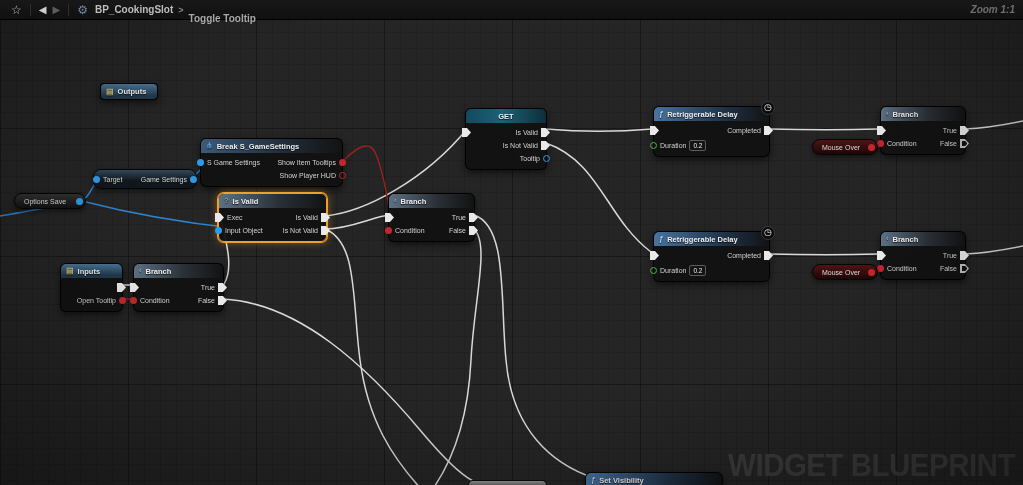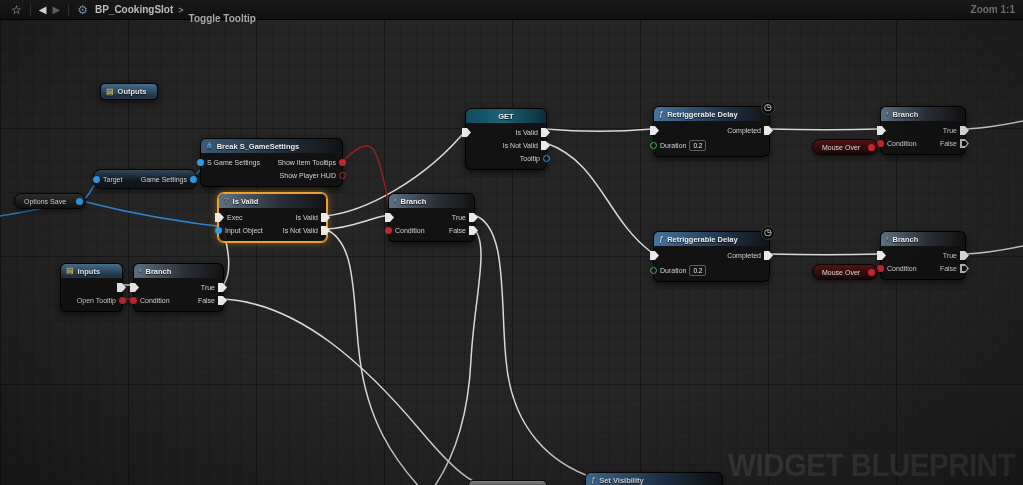--- a/index.html
+++ b/index.html
@@ -22,21 +22,21 @@
     transform:scaleX(.95);transform-origin:right;white-space:nowrap;}
 
   
   .toolbar{position:absolute;left:0;top:0;right:0;height:20px;z-index:5;
     background:linear-gradient(#181818,#101010);border-bottom:1px solid #000;
     display:flex;align-items:center;padding:0 8px;box-sizing:border-box;color:#bdbdbd;}
   .tb-ico{font-size:12px;line-height:18px;margin:0 3px;}
   .tb-sep{width:1px;height:12px;background:#2e2e2e;margin:0 5px;}
   .crumbs{display:flex;align-items:center;gap:5px;font-size:10px;font-weight:bold;margin-left:4px;}
   .crumb-sep{color:#8a8a8a;font-size:9px;}
-  .zoom-label{margin-left:auto;font-size:10px;font-weight:bold;color:#6e6e6e;}
+  .zoom-label{margin-left:auto;font-size:10px;font-weight:bold;color:#6e6e6e;font-style:italic;}
 
   
   .node{position:absolute;z-index:2;background:rgba(17,17,17,.94);
     border:1px solid rgba(0,0,0,.9);border-radius:6px;
     box-shadow:0 3px 7px rgba(0,0,0,.55);color:#d6d6d6;font-size:7px;}
   .node.sel{border-color:#ef9f2e;box-shadow:0 0 0 1px #ef9f2e,0 0 9px rgba(239,159,46,.55);}
   .hd{display:flex;align-items:center;gap:4px;height:14px;padding:0 5px;
     border-radius:5px 5px 0 0;font-size:7.5px;font-weight:bold;color:#efefef;
     text-shadow:0 1px 1px rgba(0,0,0,.8);white-space:nowrap;}
   .hd-fn{background:linear-gradient(90deg,#5d7184 0%,#2b3138 55%,rgba(20,22,24,.15) 100%);}

